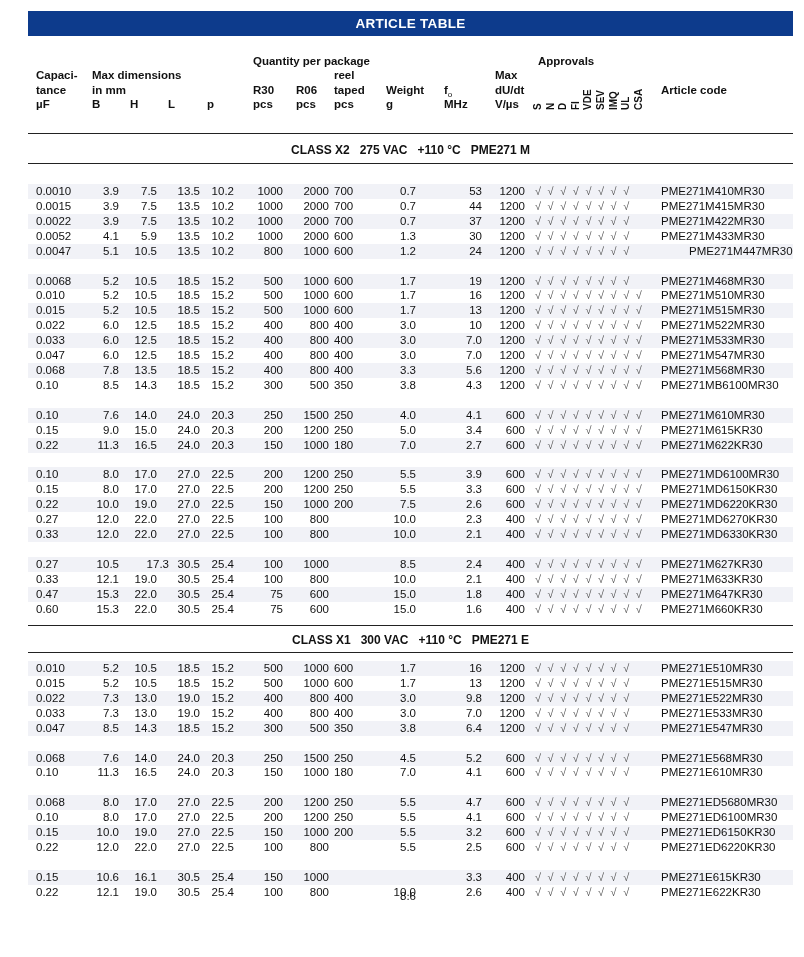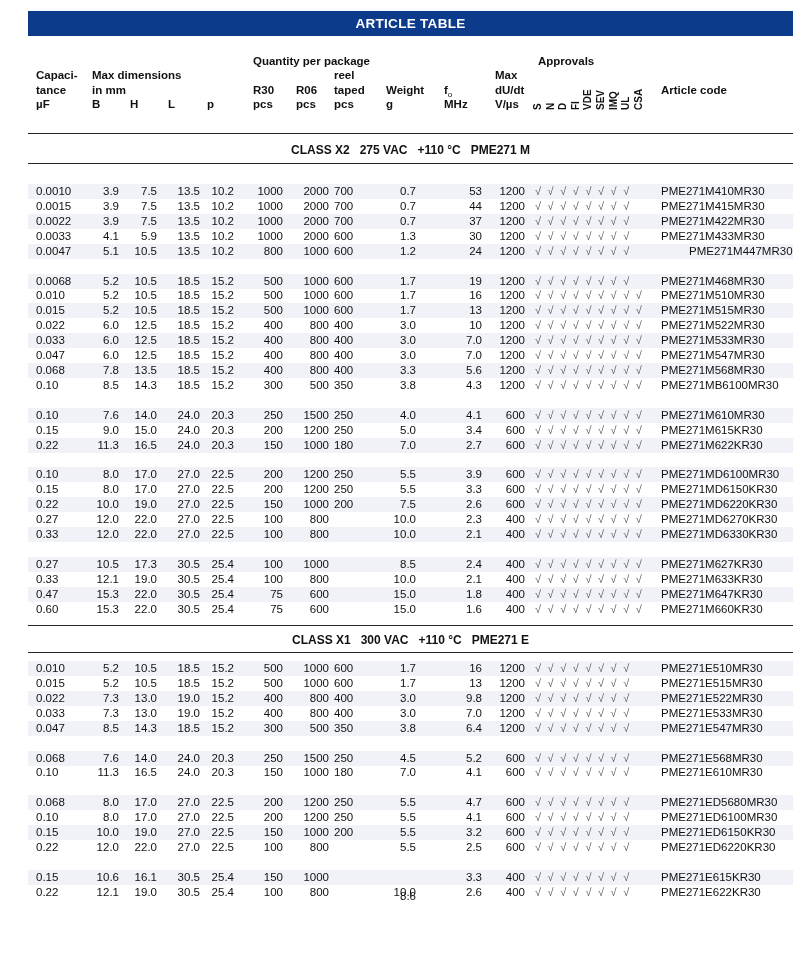--- a/index.html
+++ b/index.html
@@ -111,21 +111,21 @@
       <span class="cell r" style="left: 215px; width: 40px;">1000</span>
       <span class="cell r" style="left: 257px; width: 44px;">2000</span>
       <span class="cell" style="left: 306px; width: 40px;">700</span>
       <span class="cell r" style="left: 342px; width: 46px;">0.7</span>
       <span class="cell r" style="left: 420px; width: 34px;">37</span>
       <span class="cell r" style="left: 461px; width: 36px;">1200</span>
       <span class="checks"><span class="chk">√</span><span class="chk">√</span><span class="chk">√</span><span class="chk">√</span><span class="chk">√</span><span class="chk">√</span><span class="chk">√</span><span class="chk">√</span></span>
       <span class="cell" style="left: 633px;">PME271M422MR30</span>
     </div>
     <div class="row" style="top: 228.7px;">
-      <span class="cell" style="left: 8px; width: 50px;">0.0033</span>
+      <span class="cell" style="left: 8px; width: 50px;">0.0052</span>
       <span class="cell r" style="left: 56px; width: 35px;">4.1</span>
       <span class="cell r" style="left: 92px; width: 37px;">5.9</span>
       <span class="cell r" style="left: 141px; width: 31px;">13.5</span>
       <span class="cell r" style="left: 175px; width: 31px;">10.2</span>
       <span class="cell r" style="left: 215px; width: 40px;">1000</span>
       <span class="cell r" style="left: 257px; width: 44px;">2000</span>
       <span class="cell" style="left: 306px; width: 40px;">600</span>
       <span class="cell r" style="left: 342px; width: 46px;">1.3</span>
       <span class="cell r" style="left: 420px; width: 34px;">30</span>
       <span class="cell r" style="left: 461px; width: 36px;">1200</span>
@@ -383,21 +383,21 @@
       <span class="cell" style="left: 306px; width: 40px;"></span>
       <span class="cell r" style="left: 342px; width: 46px;">10.0</span>
       <span class="cell r" style="left: 420px; width: 34px;">2.1</span>
       <span class="cell r" style="left: 461px; width: 36px;">400</span>
       <span class="checks"><span class="chk">√</span><span class="chk">√</span><span class="chk">√</span><span class="chk">√</span><span class="chk">√</span><span class="chk">√</span><span class="chk">√</span><span class="chk">√</span><span class="chk">√</span></span>
       <span class="cell" style="left: 633px;">PME271MD6330KR30</span>
     </div>
     <div class="row stripe" style="top: 556.9px;">
       <span class="cell" style="left: 8px; width: 50px;">0.27</span>
       <span class="cell r" style="left: 56px; width: 35px;">10.5</span>
-      <span class="cell r" style="left: 92px; width: 37px;">17.3</span>
+      <span class="cell r" style="left: 104px; width: 37px;">17.3</span>
       <span class="cell r" style="left: 141px; width: 31px;">30.5</span>
       <span class="cell r" style="left: 175px; width: 31px;">25.4</span>
       <span class="cell r" style="left: 215px; width: 40px;">100</span>
       <span class="cell r" style="left: 257px; width: 44px;">1000</span>
       <span class="cell" style="left: 306px; width: 40px;"></span>
       <span class="cell r" style="left: 342px; width: 46px;">8.5</span>
       <span class="cell r" style="left: 420px; width: 34px;">2.4</span>
       <span class="cell r" style="left: 461px; width: 36px;">400</span>
       <span class="checks"><span class="chk">√</span><span class="chk">√</span><span class="chk">√</span><span class="chk">√</span><span class="chk">√</span><span class="chk">√</span><span class="chk">√</span><span class="chk">√</span><span class="chk">√</span></span>
       <span class="cell" style="left: 633px;">PME271M627KR30</span>

